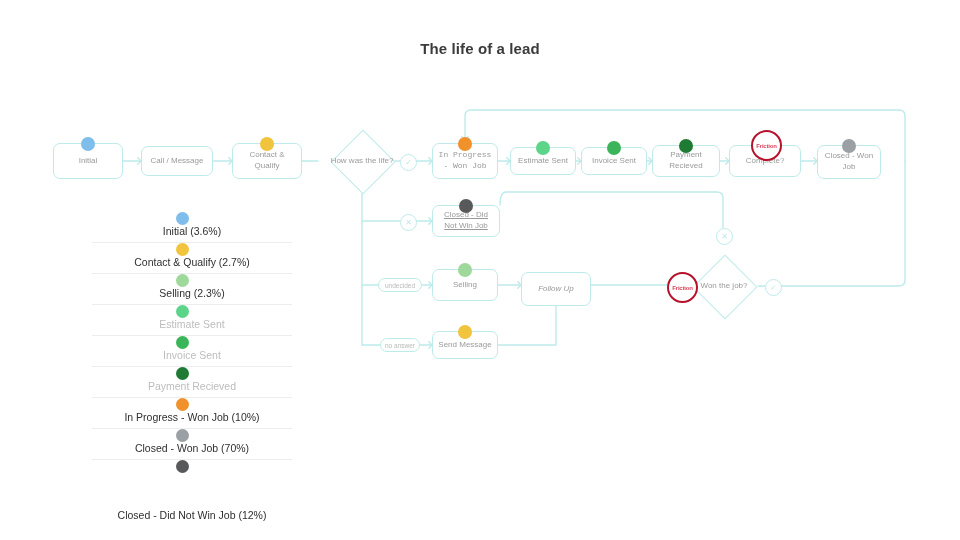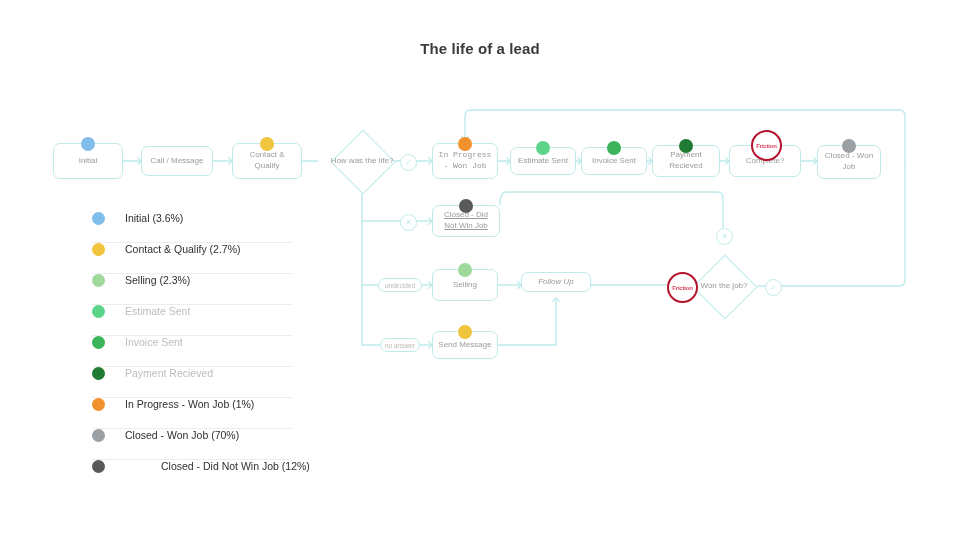--- a/index.html
+++ b/index.html
@@ -9,22 +9,23 @@
     overflow:hidden;position:relative;
   }
   #page-title{
     position:absolute;top:40px;left:0;width:960px;text-align:center;
     font-size:15px;font-weight:bold;color:#3b3b3b;letter-spacing:.1px;
   }
 
   
   #legend{position:absolute;left:92px;top:212px;width:200px;}
   .legend-row{
-    position:relative;height:30px;display:flex;align-items:flex-start;
+    position:relative;height:30px;display:flex;align-items:center;
     border-bottom:1px solid #ededed;
+    flex-direction:column;
   }
   .legend-row:last-child{border-bottom:none;gap:36px;}
   .legend-dot{
     width:13px;height:13px;border-radius:50%;flex:0 0 13px;margin-right:20px;
   }
   .legend-label{font-size:10.5px;color:#2f2f2f;white-space:nowrap;}
   .legend-row.muted .legend-label{color:#bdbdbd;}
 
   
   #flow{position:absolute;left:0;top:0;width:960px;height:540px;}
@@ -97,21 +98,21 @@
     <div class="legend-row muted">
       <span class="legend-dot" style="background: rgb(60, 181, 90);"></span>
       <span class="legend-label">Invoice Sent</span>
     </div>
     <div class="legend-row muted">
       <span class="legend-dot" style="background: rgb(31, 122, 51);"></span>
       <span class="legend-label">Payment Recieved</span>
     </div>
     <div class="legend-row">
       <span class="legend-dot" style="background: rgb(240, 145, 43);"></span>
-      <span class="legend-label">In Progress - Won Job (1%)</span>
+      <span class="legend-label">In Progress - Won Job (10%)</span>
     </div>
     <div class="legend-row">
       <span class="legend-dot" style="background: rgb(154, 160, 164);"></span>
       <span class="legend-label">Closed - Won Job (70%)</span>
     </div>
     <div class="legend-row">
       <span class="legend-dot" style="background: rgb(88, 89, 91);"></span>
       <span class="legend-label">Closed - Did Not Win Job (12%)</span>
     </div>
   </div>
@@ -193,21 +194,21 @@
       <span>Closed - Won Job</span>
     </div>
     <div class="node" style="left: 432px; top: 205px; width: 68px; height: 32px; text-decoration: underline;">
       <span class="dot" style="background: rgb(88, 89, 91);"></span>
       <span>Closed - Did Not Win Job</span>
     </div>
     <div class="node" style="left: 432px; top: 269px; width: 66px; height: 32px;">
       <span class="dot" style="background: rgb(158, 216, 154);"></span>
       <span>Selling</span>
     </div>
-    <div class="node" style="left: 521px; top: 272px; width: 70px; height: 20px; font-style: italic;">
+    <div class="node" style="left: 521px; top: 272px; width: 70px; height: 34px; font-style: italic;">
       <span>Follow Up</span>
     </div>
     <div class="node" style="left: 432px; top: 331px; width: 66px; height: 28px;">
       <span class="dot" style="background: rgb(240, 196, 60);"></span>
       <span>Send Message</span>
     </div>
     <div class="diamond" style="left: 318px; top: 133px; width: 88px; height: 56px;">
       <div class="shape"></div>
       <div class="dtext">How was the life?</div>
     </div>

